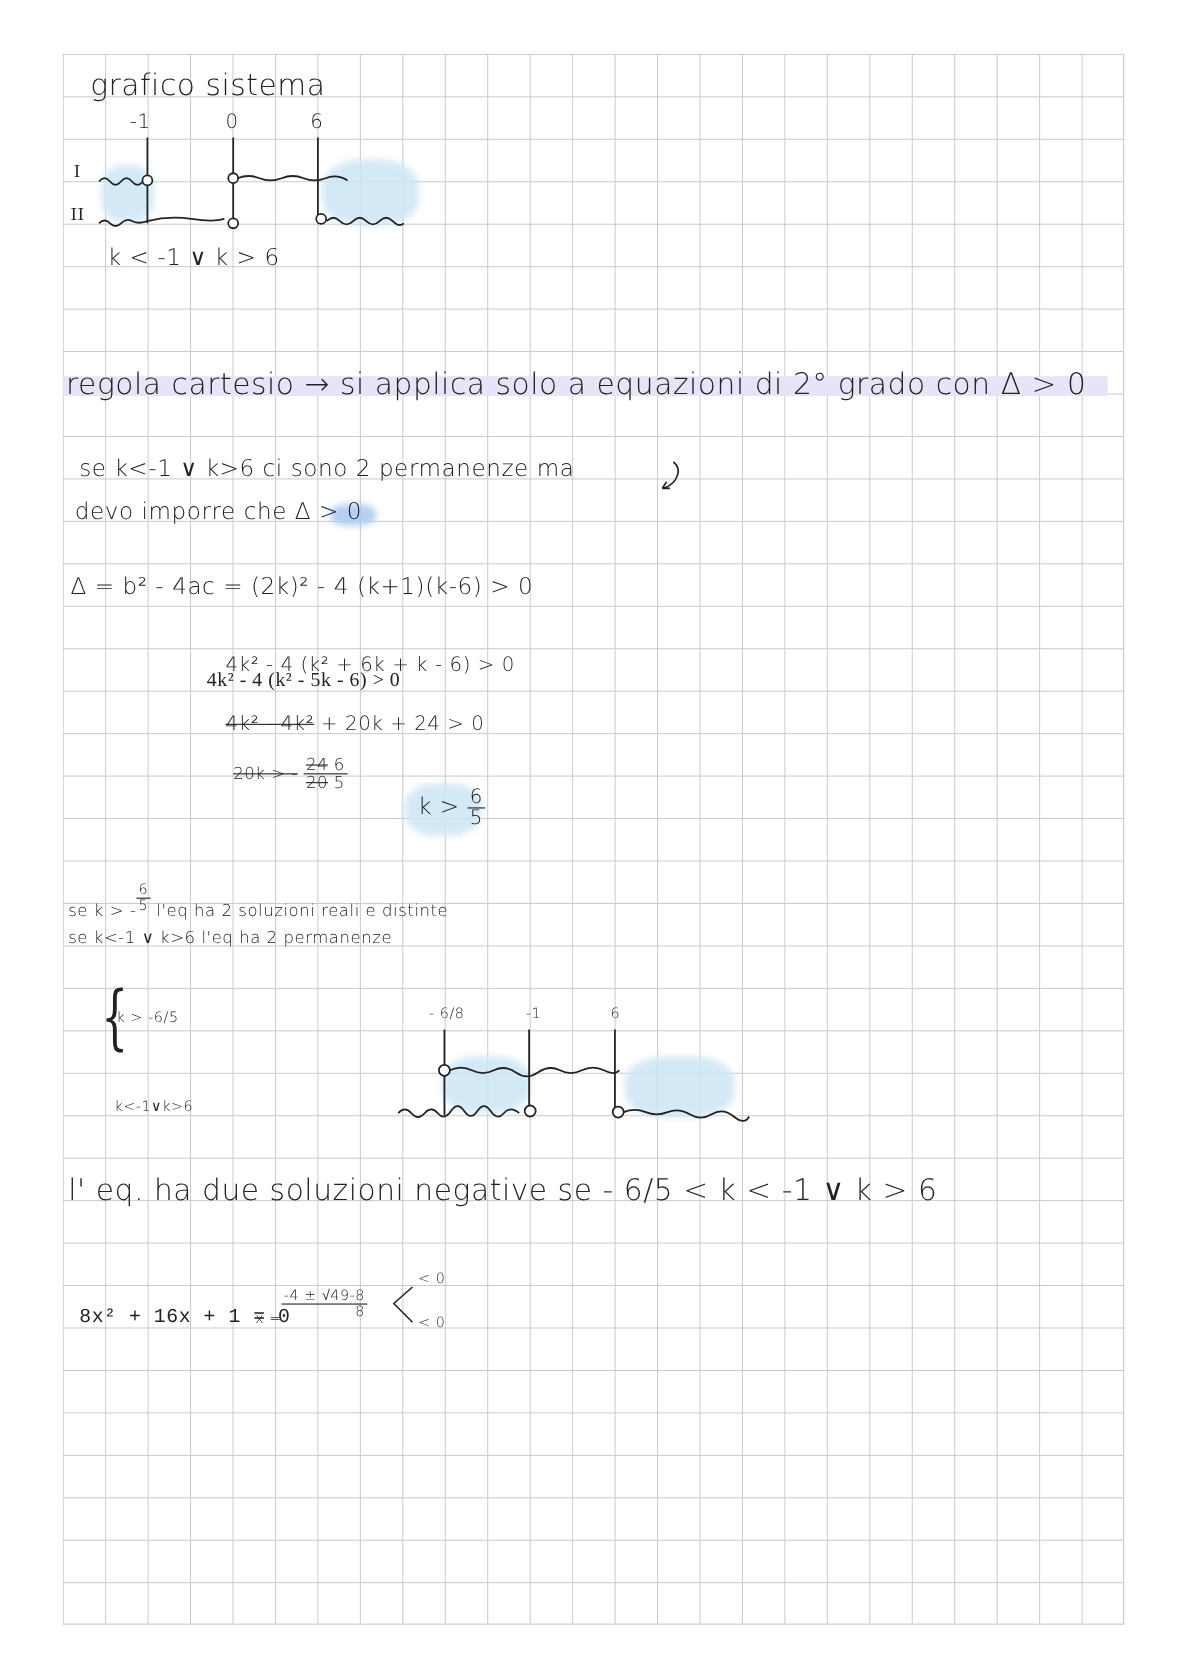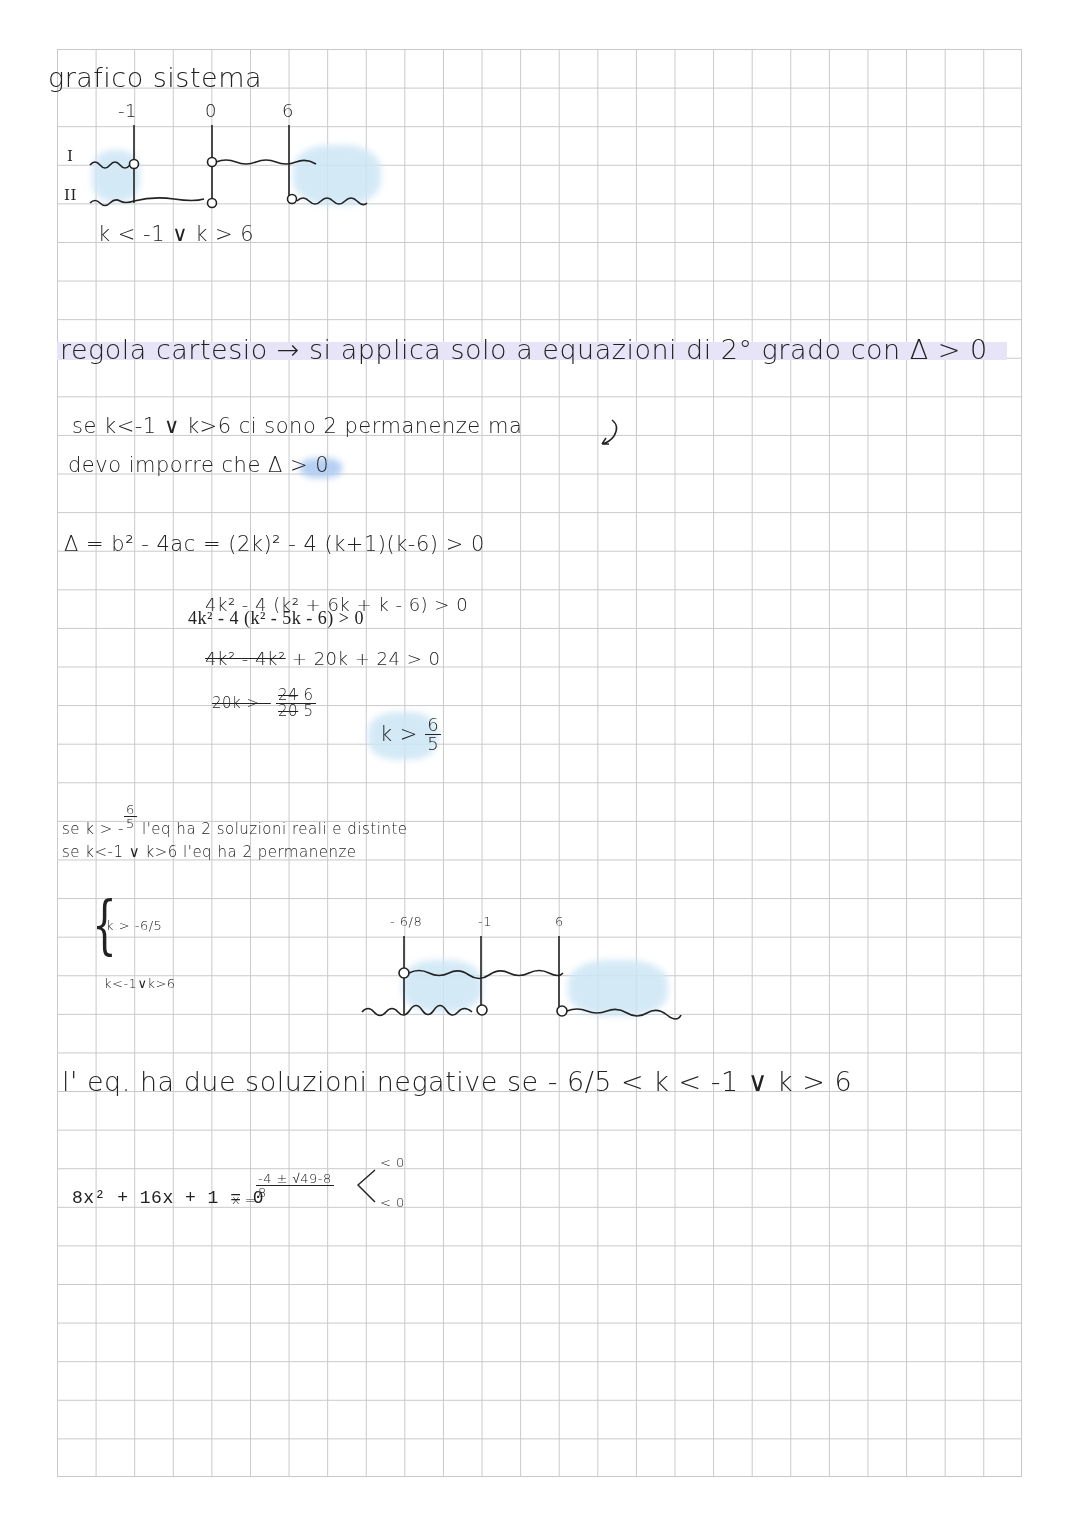--- a/index.html
+++ b/index.html
@@ -20,32 +20,32 @@
     .xl { font-size: 27px; }
     .l  { font-size: 21px; }
     .m  { font-size: 18px; }
     .s  { font-size: 15px; }
     .xs { font-size: 13px; }
     .highlight-band { position: absolute; left: 57px; top: 342px; width: 950px; height: 18px;
                       background: #e8e4f8; }
     .blob { position: absolute; background: #cde6f5; border-radius: 40%; filter: blur(3px); opacity: 0.85; }
     .blob-strong { background: #a9c8f0; }
     svg.ov { position: absolute; left: 0; top: 0; overflow: visible; }
-    .frac { display: inline-block; vertical-align: middle; text-align: left; line-height: 1; }
+    .frac { display: inline-block; vertical-align: middle; text-align: right; line-height: 1; }
     .frac .num { display: block; border-bottom: 1.5px solid #222; padding: 0 2px; }
     .frac .den { display: block; padding: 0 2px; }
     .brace { position: absolute; font-family: "DejaVu Serif", serif; font-weight: 200; color: #222; }
   </style>
 </head>
 <body>
 
 <div class="page">
   <div class="grid"></div>
 
-  <div class="hw xl" style="left:48px; top:62px;">grafico sistema</div>
+  <div class="hw xl" style="left:82px; top:62px;">grafico sistema</div>
 
   <div class="blob" style="left:92px; top:150px; width:48px; height:52px;"></div>
   <div class="blob" style="left:293px; top:145px; width:88px; height:60px;"></div>
 
   <div class="hw m" style="left:118px; top:100px;">-1</div>
   <div class="hw m" style="left:205px; top:100px;">0</div>
   <div class="hw m" style="left:282px; top:100px;">6</div>
   <div class="hw s" style="left:67px; top:147px; font-family:'DejaVu Serif',serif;">I</div>
   <div class="hw s" style="left:64px; top:186px; font-family:'DejaVu Serif',serif;">II</div>
 
@@ -70,21 +70,21 @@
   <div class="highlight-band"></div>
   <div class="hw xl" style="left:60px; top:334px;">regola  cartesio → si applica  solo  a equazioni  di  2°  grado con  Δ &gt; 0</div>
 
   <div class="hw l" style="left:72px; top:414px;text-align:right;">se  k&lt;-1 ∨ k&gt;6   ci sono 2 permanenze  ma</div>
   <svg class="ov" width="1080" height="1527">
     <path d="M612,420 q8,6 2,16 q-4,6 -12,8 M602,444 l4,-6 M602,444 l7,0" stroke="#222" stroke-width="1.5" fill="none"></path>
   </svg>
   <div class="blob blob-strong" style="left:300px; top:458px; width:42px; height:20px;"></div>
   <div class="hw l" style="left:68px; top:453px;">devo  imporre  che  Δ &gt; 0</div>
 
-  <div class="hw l" style="left:64px; top:532px;">Δ = b² - 4ac  =  (2k)² - 4 (k+1)(k-6) &gt; 0</div>
+  <div class="hw l" style="left:64px; top:521px;">Δ = b² - 4ac  =  (2k)² - 4 (k+1)(k-6) &gt; 0</div>
   <div class="hw m" style="left:205px; top:570px;margin-top:24px;">4k² - 4 (k² + 6k + k - 6) &gt; 0</div>
   <div class="hw m" style="left:188px; top:608px;font-family:Liberation Serif, serif;">4k² - 4 (k² - 5k - 6) &gt; 0</div>
   <div class="hw m" style="left:205px; top:648px;">
     <span style="text-decoration:line-through;">4k² - 4k²</span>
     <span>+ 20k + 24 &gt; 0</span>
   </div>
   <div class="hw s" style="left:212px; top:688px;">
     <span style="text-decoration:line-through;margin-top:32px;">20k &gt; -</span>
     <span class="frac">
       <span class="num"><s>24</s> <span>6</span></span>
@@ -100,21 +100,21 @@
     </span>
   </div>
 
   <div class="hw s" style="left:62px; top:803px;">
     <span>se  k &gt; -</span><span class="frac xs" style="vertical-align:6px;"><span class="num">6</span><span class="den">5</span></span><span> l'eq  ha  2 soluzioni  reali e  distinte</span>
   </div>
   <div class="hw s" style="left:62px; top:843px;">se  k&lt;-1 ∨ k&gt;6   l'eq  ha  2  permanenze</div>
 
   <div class="brace" style="left:84px; top:888px; font-size:64px; transform:scaleX(0.6);">{</div>
   <div class="hw xs" style="left:106px; top:918px;">k &gt; -6/5</div>
-  <div class="hw xs" style="left:104px; top:976px;">k&lt;-1∨k&gt;6</div>
+  <div class="hw xs" style="left:104px; top:998px;">k&lt;-1∨k&gt;6</div>
 
   <div class="blob" style="left:402px; top:960px; width:80px; height:52px;"></div>
   <div class="blob" style="left:568px; top:960px; width:100px; height:56px;"></div>
 
   <div class="hw xs" style="left:390px; top:914px;">- 6/8</div>
   <div class="hw xs" style="left:478px; top:914px;">-1</div>
   <div class="hw xs" style="left:555px; top:914px;">6</div>
 
   <svg class="ov" width="1080" height="1527">
     <g stroke="#222" stroke-width="1.6" fill="none">

